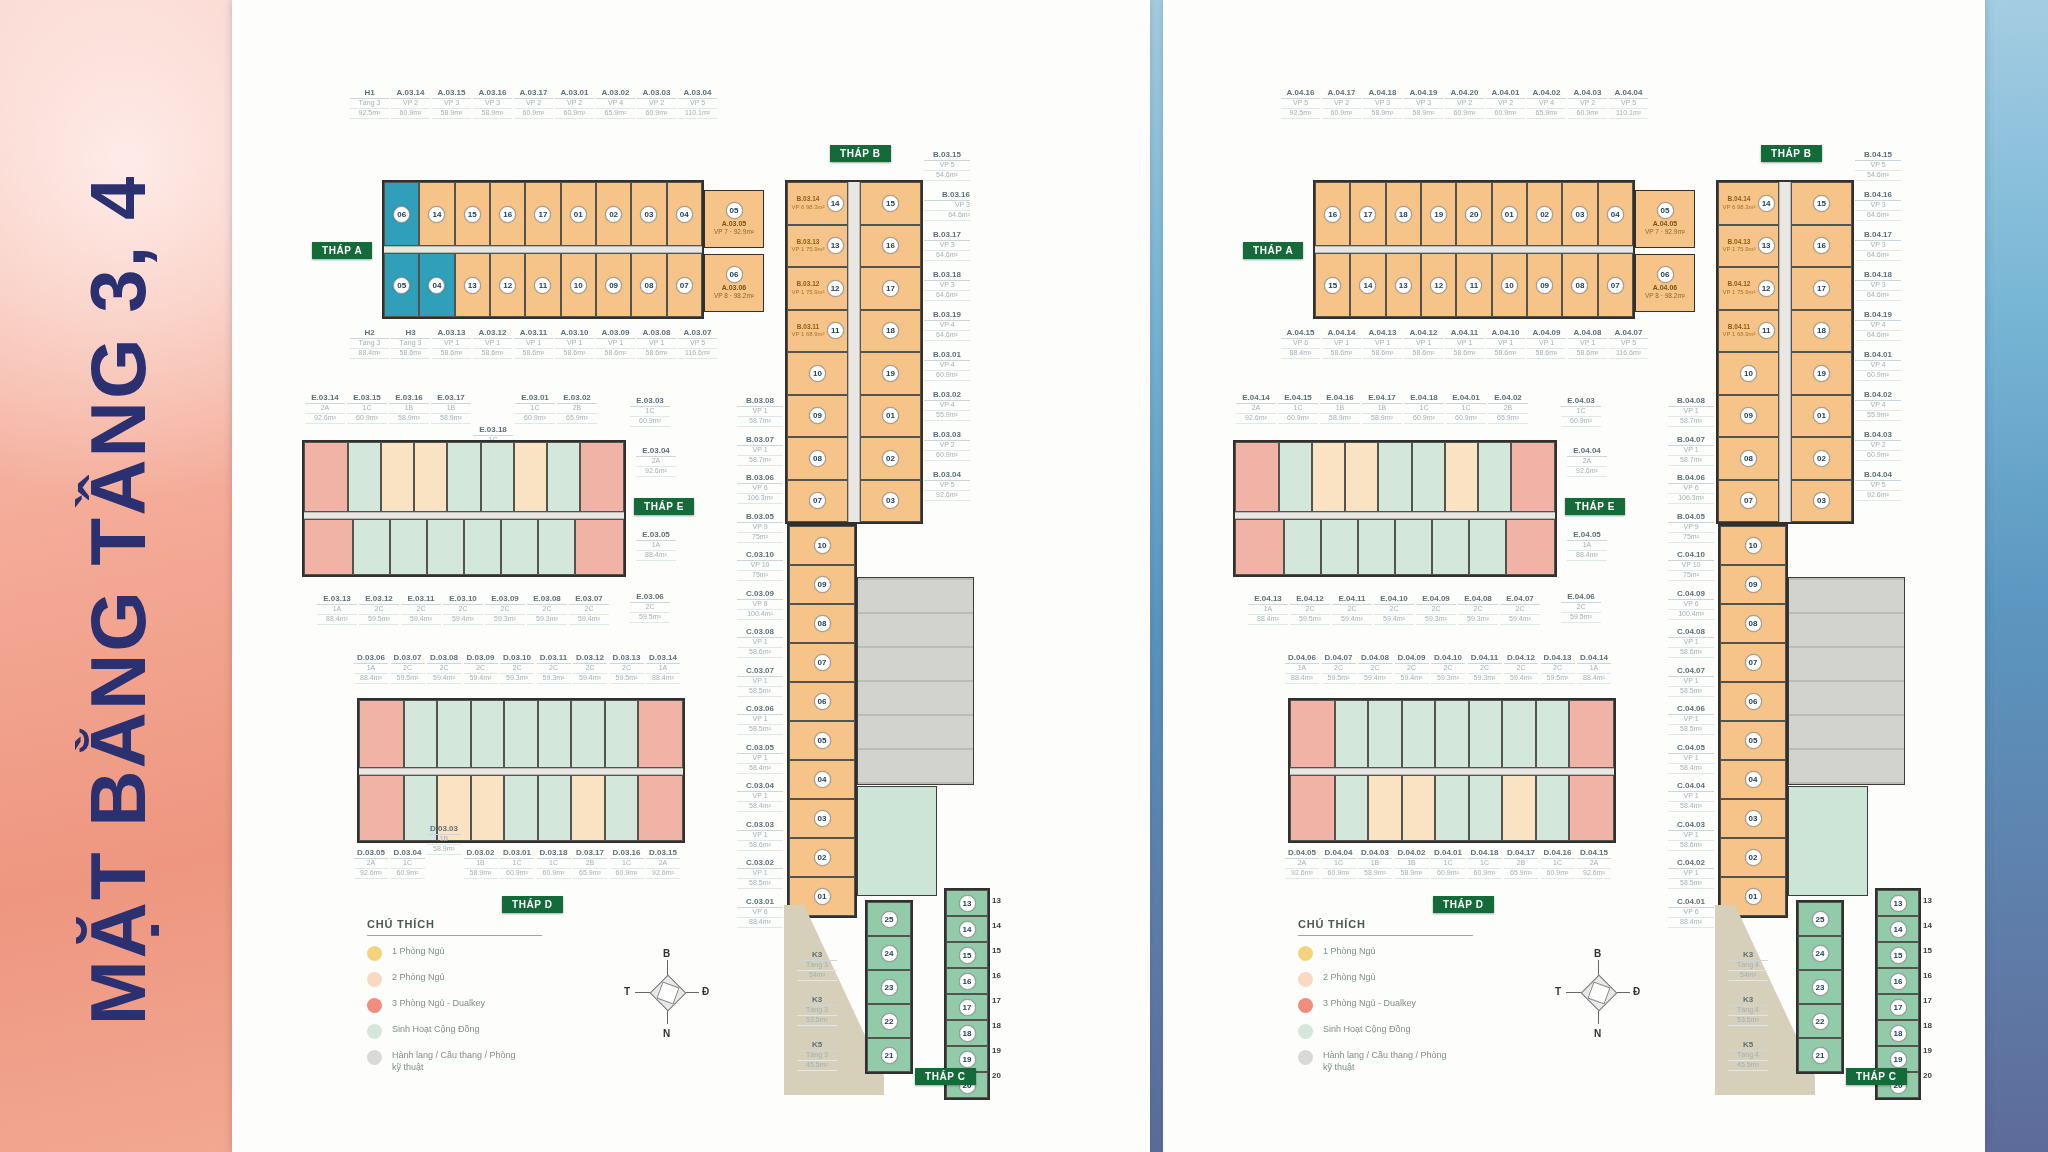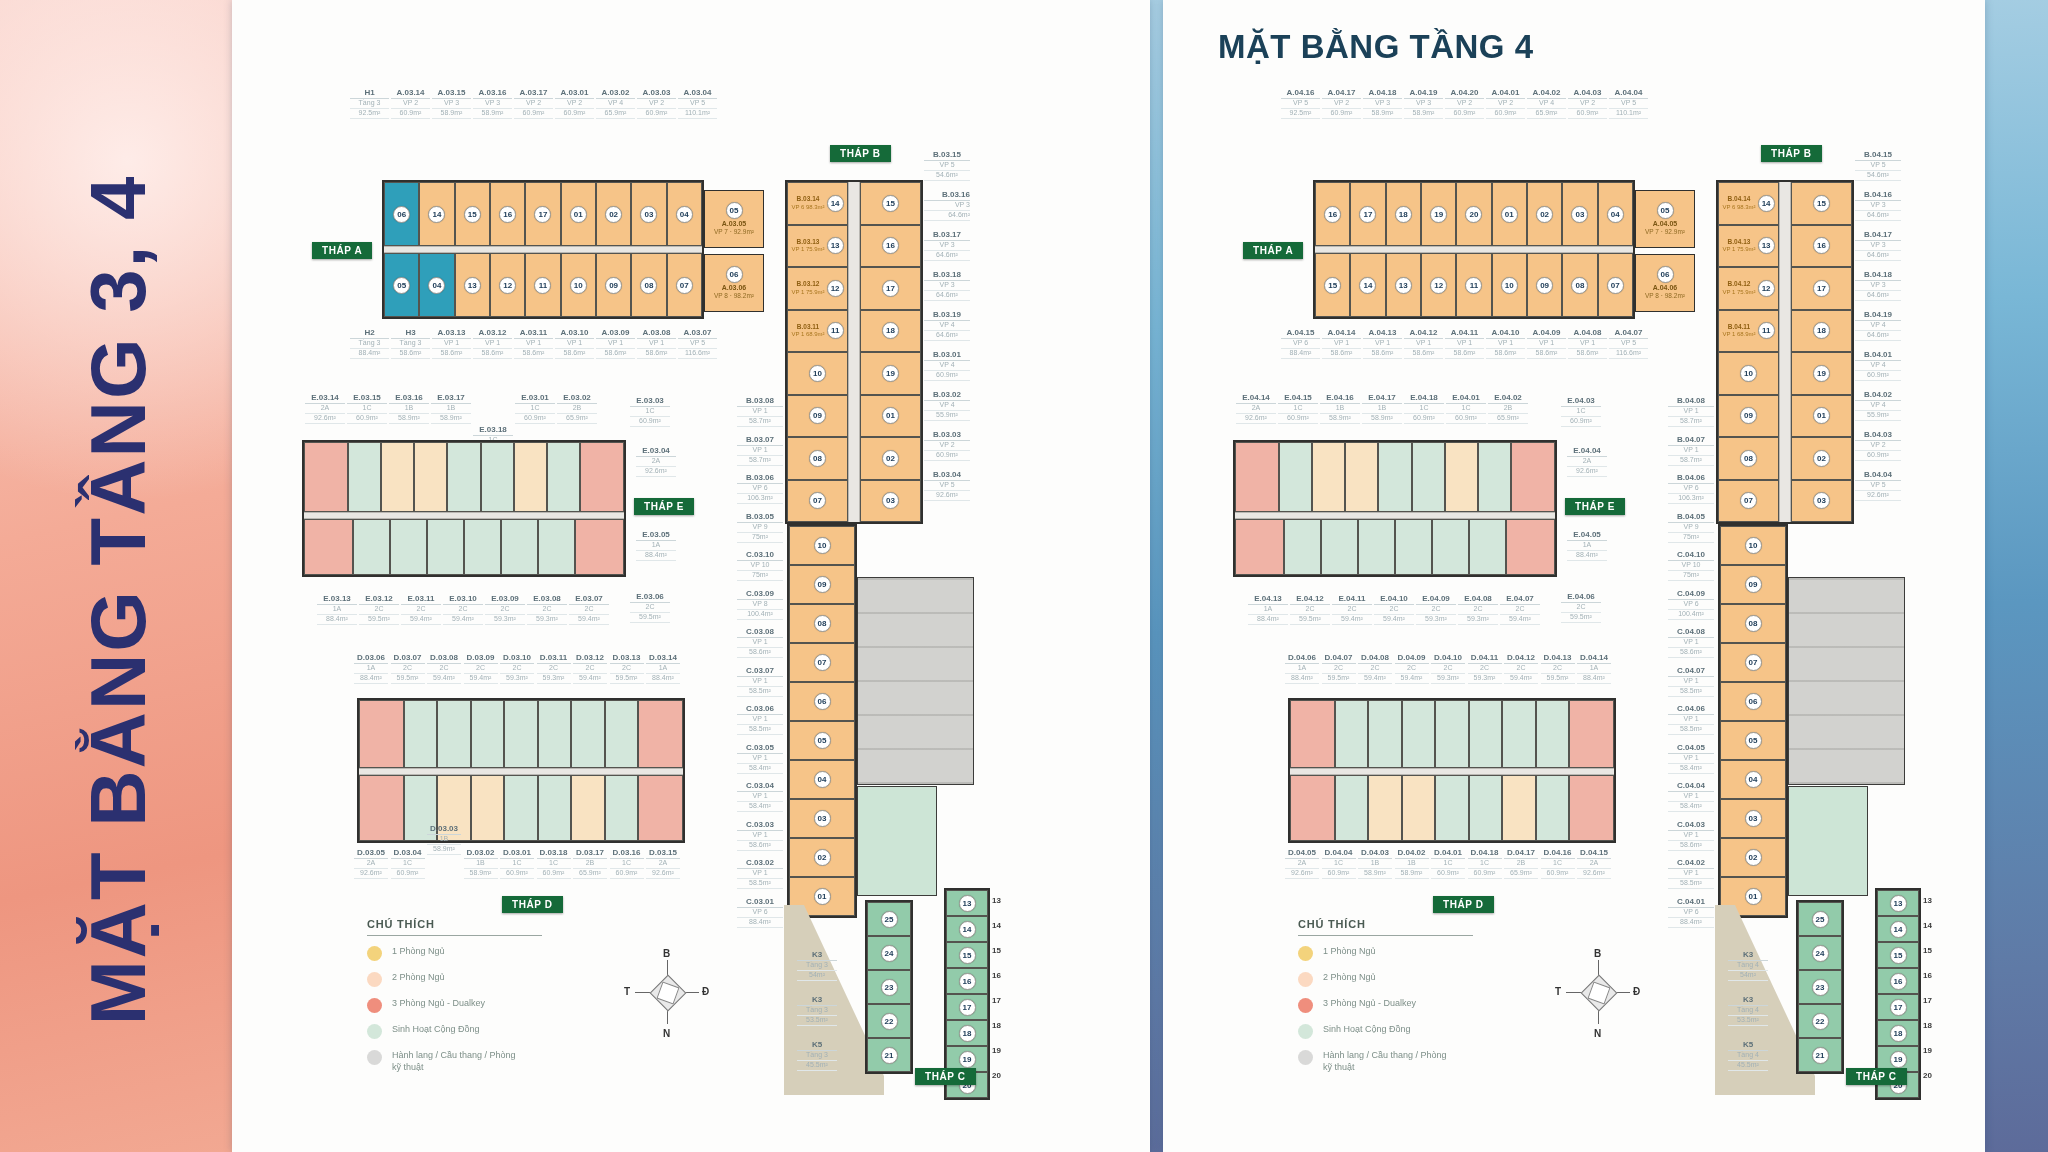--- a/index.html
+++ b/index.html
@@ -770,21 +770,20 @@
           <div class="ln-h"></div>
           <div class="star"></div>
           <div class="star2"></div>
           <div class="cdir" style="left: 39px; top: 0px;">B</div>
           <div class="cdir" style="left: 78px; top: 38px;">Đ</div>
           <div class="cdir" style="left: 39px; top: 80px;">N</div>
           <div class="cdir" style="left: 0px; top: 38px;">T</div>
         </div>
       </div>
       <div class="page" style="left: 1163px; width: 822px;">
-        <div class="ptitle">MẶT BẰNG TẦNG 4</div>
         <div class="lbl" style="left: 118px; top: 88px; width: 39px;">
           <div class="lid">A.04.16</div>
           <div class="lsub">VP 5</div>
           <div class="lsub">92.5m²</div>
         </div>
         <div class="lbl" style="left: 159px; top: 88px; width: 39px;">
           <div class="lid">A.04.17</div>
           <div class="lsub">VP 2</div>
           <div class="lsub">60.9m²</div>
         </div>

